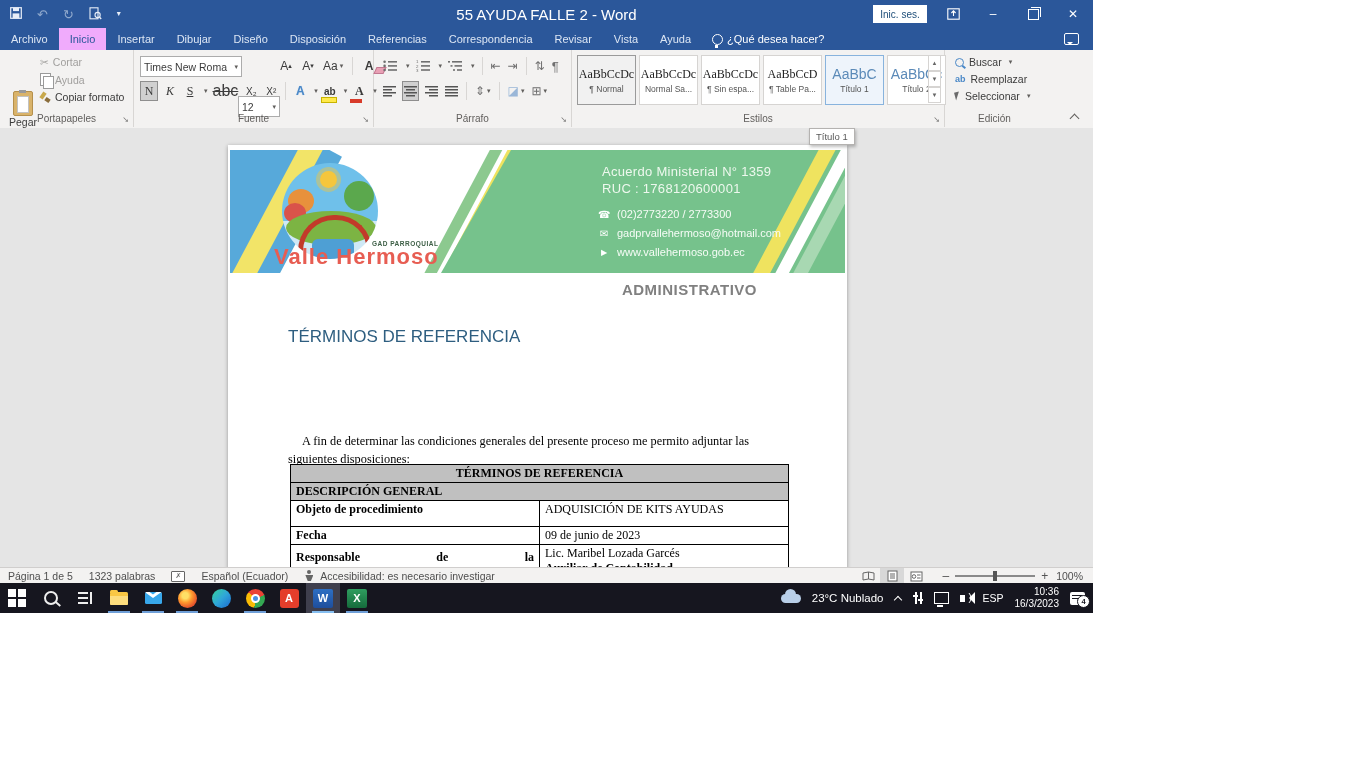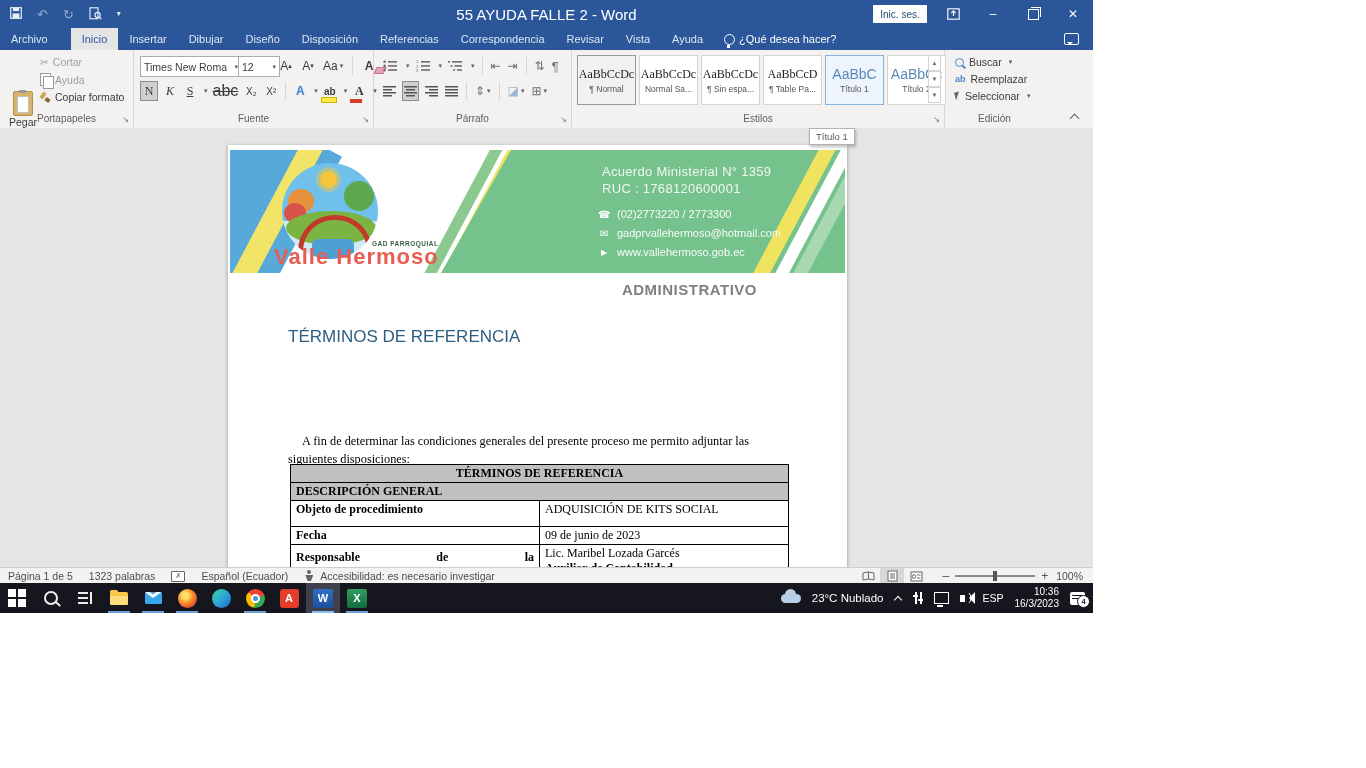--- a/index.html
+++ b/index.html
@@ -18,21 +18,21 @@
   .title-text{position:absolute;left:0;top:0;width:1093px;height:28px;display:flex;align-items:center;justify-content:center;font-size:15px;color:#fff;pointer-events:none;}
   .signin{position:absolute;left:873px;top:5px;width:54px;height:18px;background:#fff;color:#1e4e79;font-size:10px;display:flex;align-items:center;justify-content:center;border:none;cursor:pointer;}
   .wctl{position:absolute;right:0;top:0;height:28px;display:flex;}
   .wctl .wb{width:40px;height:28px;display:flex;align-items:center;justify-content:center;color:#fff;font-size:12px;cursor:pointer;}
   .restore-g{width:9px;height:9px;border:1px solid #fff;position:relative;}
   .restore-g::before{content:"";position:absolute;left:2px;top:-3px;width:9px;height:9px;border:1px solid #fff;border-left:none;border-bottom:none;}
 
   
   .tabs{position:absolute;left:0;top:28px;width:1093px;height:22px;background:#2b579a;display:flex;align-items:stretch;color:#dce6f4;font-size:11px;}
   .tab{padding:0 11px;display:flex;align-items:center;cursor:pointer;white-space:nowrap;}
-  .tab.active{background:#e5e5e5;color:#2b579a;margin-left:12px;}
+  .tab.active{background:#f0abfc;color:#2b579a;}
   .bulb{width:9px;height:9px;border:1.4px solid #fff;border-radius:50%;position:relative;margin:0 4px 0 10px;}
   .bulb::after{content:"";position:absolute;left:2px;bottom:-4px;width:3px;height:3px;background:#fff;}
   .tellme{display:flex;align-items:center;color:#fff;cursor:pointer;}
   .cmt{position:absolute;right:14px;top:33px;width:13px;height:10px;border:1.4px solid #fff;border-radius:2px;cursor:pointer;}
   .cmt::after{content:"";position:absolute;left:2px;bottom:-4px;border:3px solid transparent;border-top-color:#fff;}
 
   
   .ribbon{position:absolute;left:0;top:50px;width:1093px;height:78px;background:#f3f2f1;border-bottom:1px solid #c8c6c4;font-size:10.5px;color:#3b3b3b;}
   .grp{position:absolute;top:0;height:77px;border-right:1px solid #d8d6d4;}
   .grp .glabel{position:absolute;bottom:3px;left:0;right:0;text-align:center;font-size:10px;color:#605e5c;}
@@ -52,21 +52,21 @@
   .copy-ic{width:9px;height:11px;border:1px solid #9a9a9a;background:#fff;position:relative;}
   .copy-ic::before{content:"";position:absolute;left:2px;top:2px;width:9px;height:11px;border:1px solid #9a9a9a;background:#fff;}
   .brush-ic{width:11px;height:11px;position:relative;}
   .brush-ic::before{content:"";position:absolute;left:1px;top:0;width:4px;height:7px;background:#c8a84b;transform:rotate(35deg);}
   .brush-ic::after{content:"";position:absolute;left:5px;top:6px;width:5px;height:4px;background:#8a6d3b;transform:rotate(35deg);}
 
   
   #g-font{left:134px;width:239px;}
   .fsel{position:absolute;top:6px;height:19px;background:#fff;border:1px solid #acacac;display:flex;align-items:center;justify-content:space-between;padding:0 3px;font-size:10.5px;cursor:pointer;}
   #fname{left:6px;width:94px;}
-  #fsize{left:104px;width:34px;}
+  #fsize{left:104px;width:34px;margin-top:40px;}
   .fr1{position:absolute;left:144px;top:7px;display:flex;align-items:center;gap:6px;}
   .fr2{position:absolute;left:6px;top:31px;display:flex;align-items:center;gap:4px;height:20px;}
   .fb{min-width:14px;height:18px;display:flex;align-items:center;justify-content:center;font-size:12px;cursor:pointer;padding:0 1px;}
   .fb.sel{background:#d0d0d0;border:1px solid #8e8e8e;}
   .serifb{font-family:"Liberation Serif",serif;}
   .u{text-decoration:underline;}
   .lt{text-decoration:line-through;}
   .sml{font-size:7px;vertical-align:super;}
   .fx{color:#4a88c7;font-weight:bold;text-shadow:0 0 1px #9cc0e8;}
   .hlt{position:relative;font-size:10px;font-weight:bold;}
@@ -577,21 +577,21 @@
       <table class="tbl">
         <tbody>
             <tr>
           <td colspan="2" class="th c">TÉRMINOS DE REFERENCIA</td>
         </tr>
         <tr>
           <td colspan="2" class="th">DESCRIPCIÓN GENERAL</td>
         </tr>
         <tr>
           <td class="lb colA" style="padding-bottom:9px">Objeto de procedimiento</td>
-          <td>ADQUISICIÓN DE KITS SOCIAL</td>
+          <td>ADQUISICIÓN DE KITS AYUDAS</td>
         </tr>
         <tr>
           <td class="lb colA">Fecha</td>
           <td>09 de junio de 2023</td>
         </tr>
         <tr>
           <td class="lb colA j" style="padding-top:5px">Responsable de la</td>
           <td>
             <div>Lic. Maribel Lozada Garcés</div>
             <div class="b">Auxiliar de Contabilidad</div>

